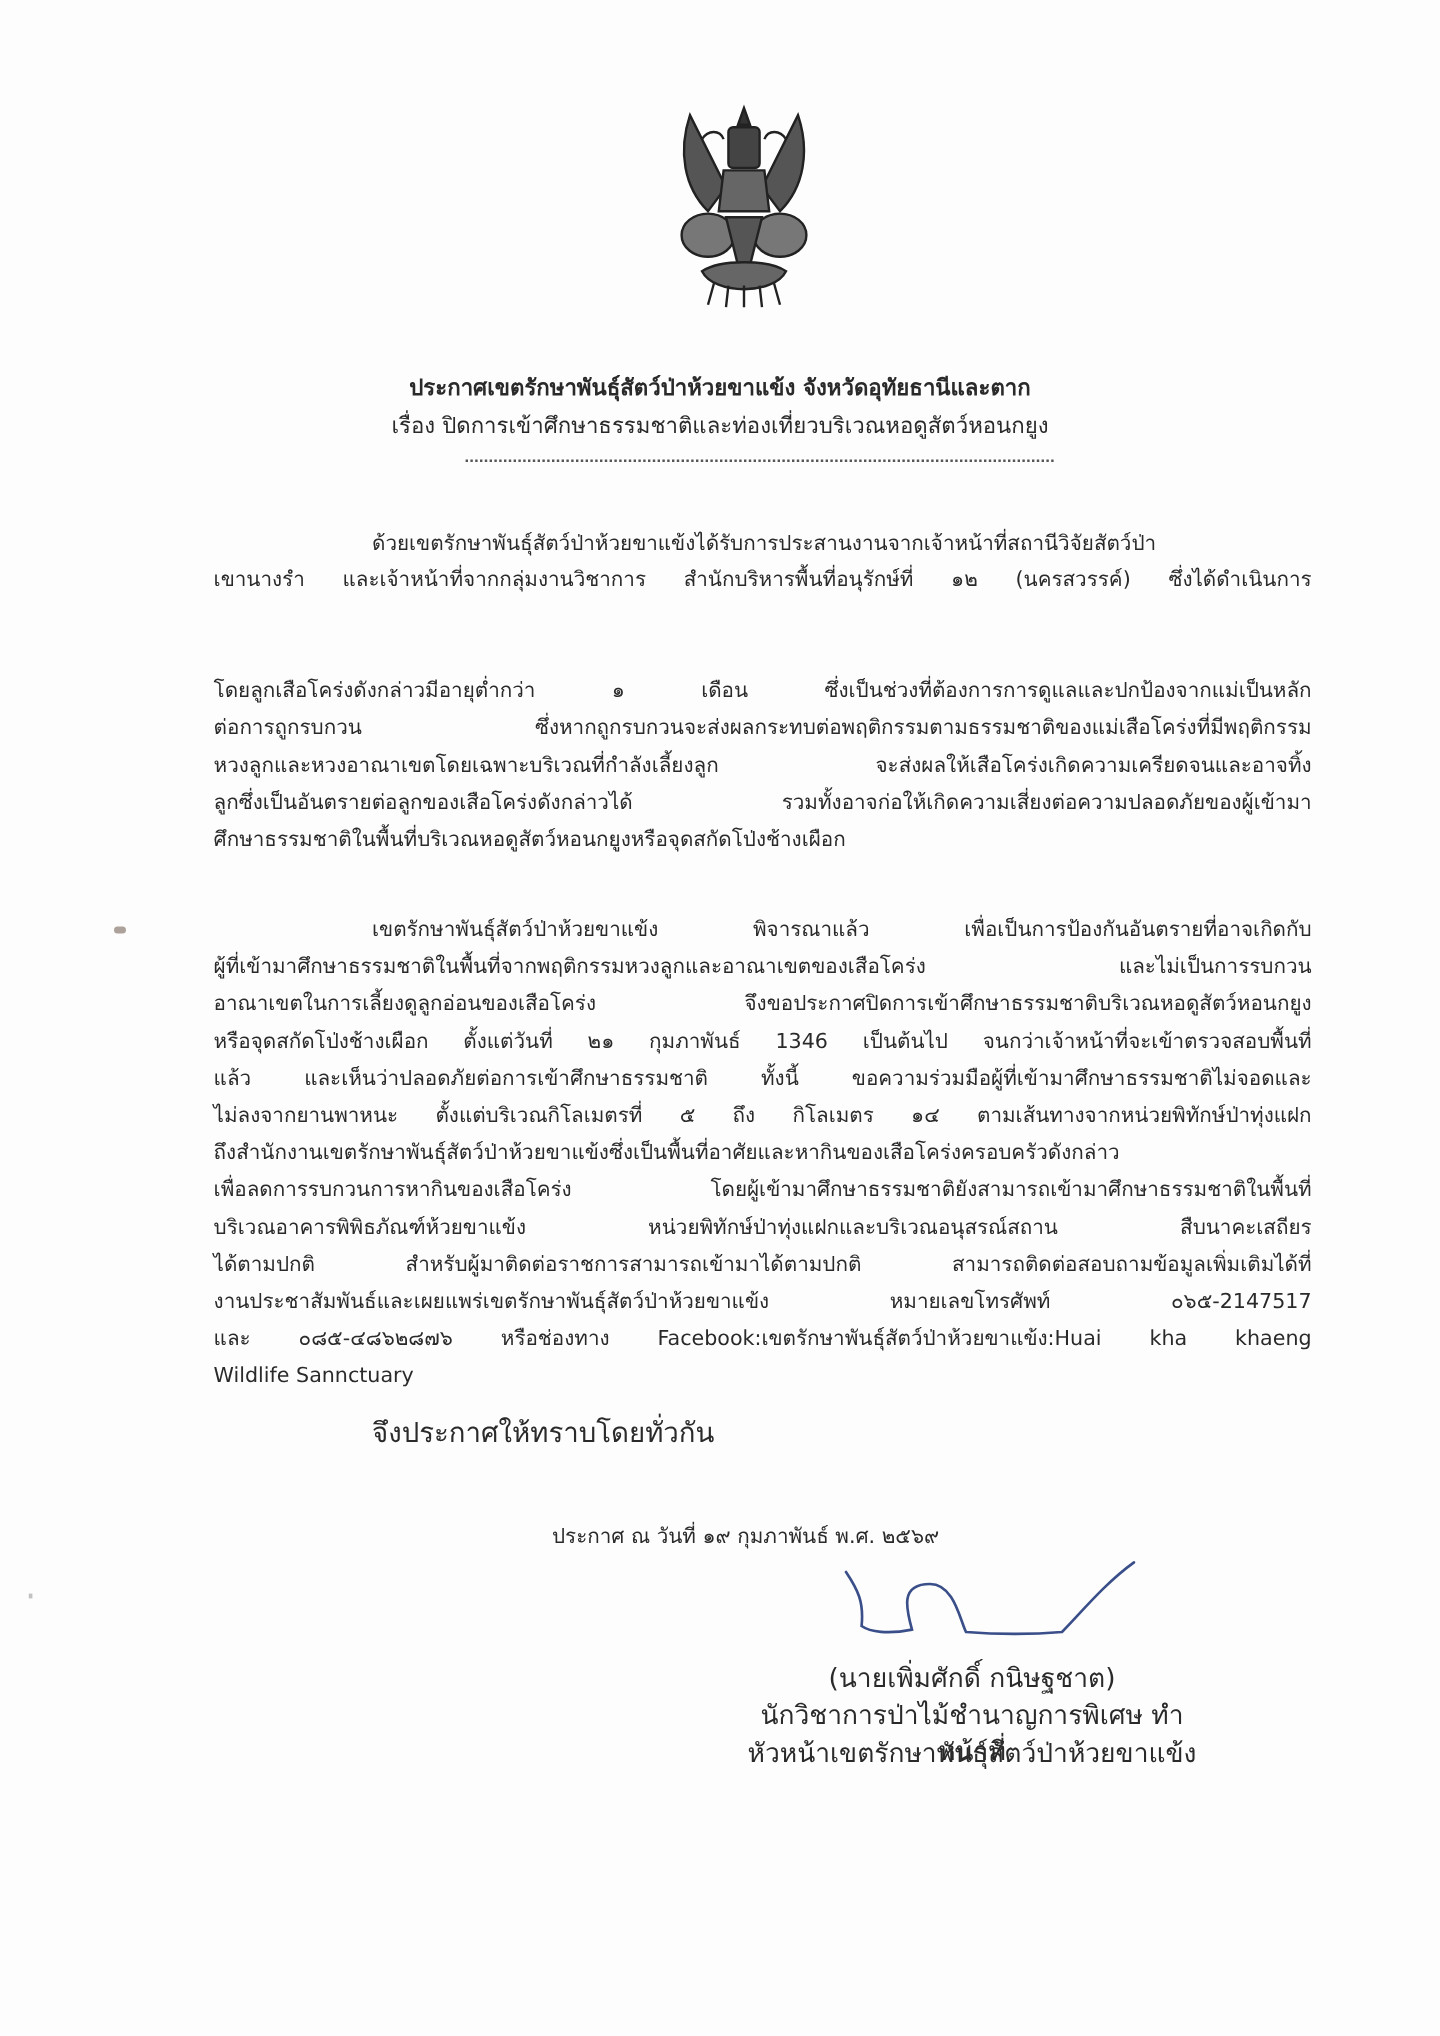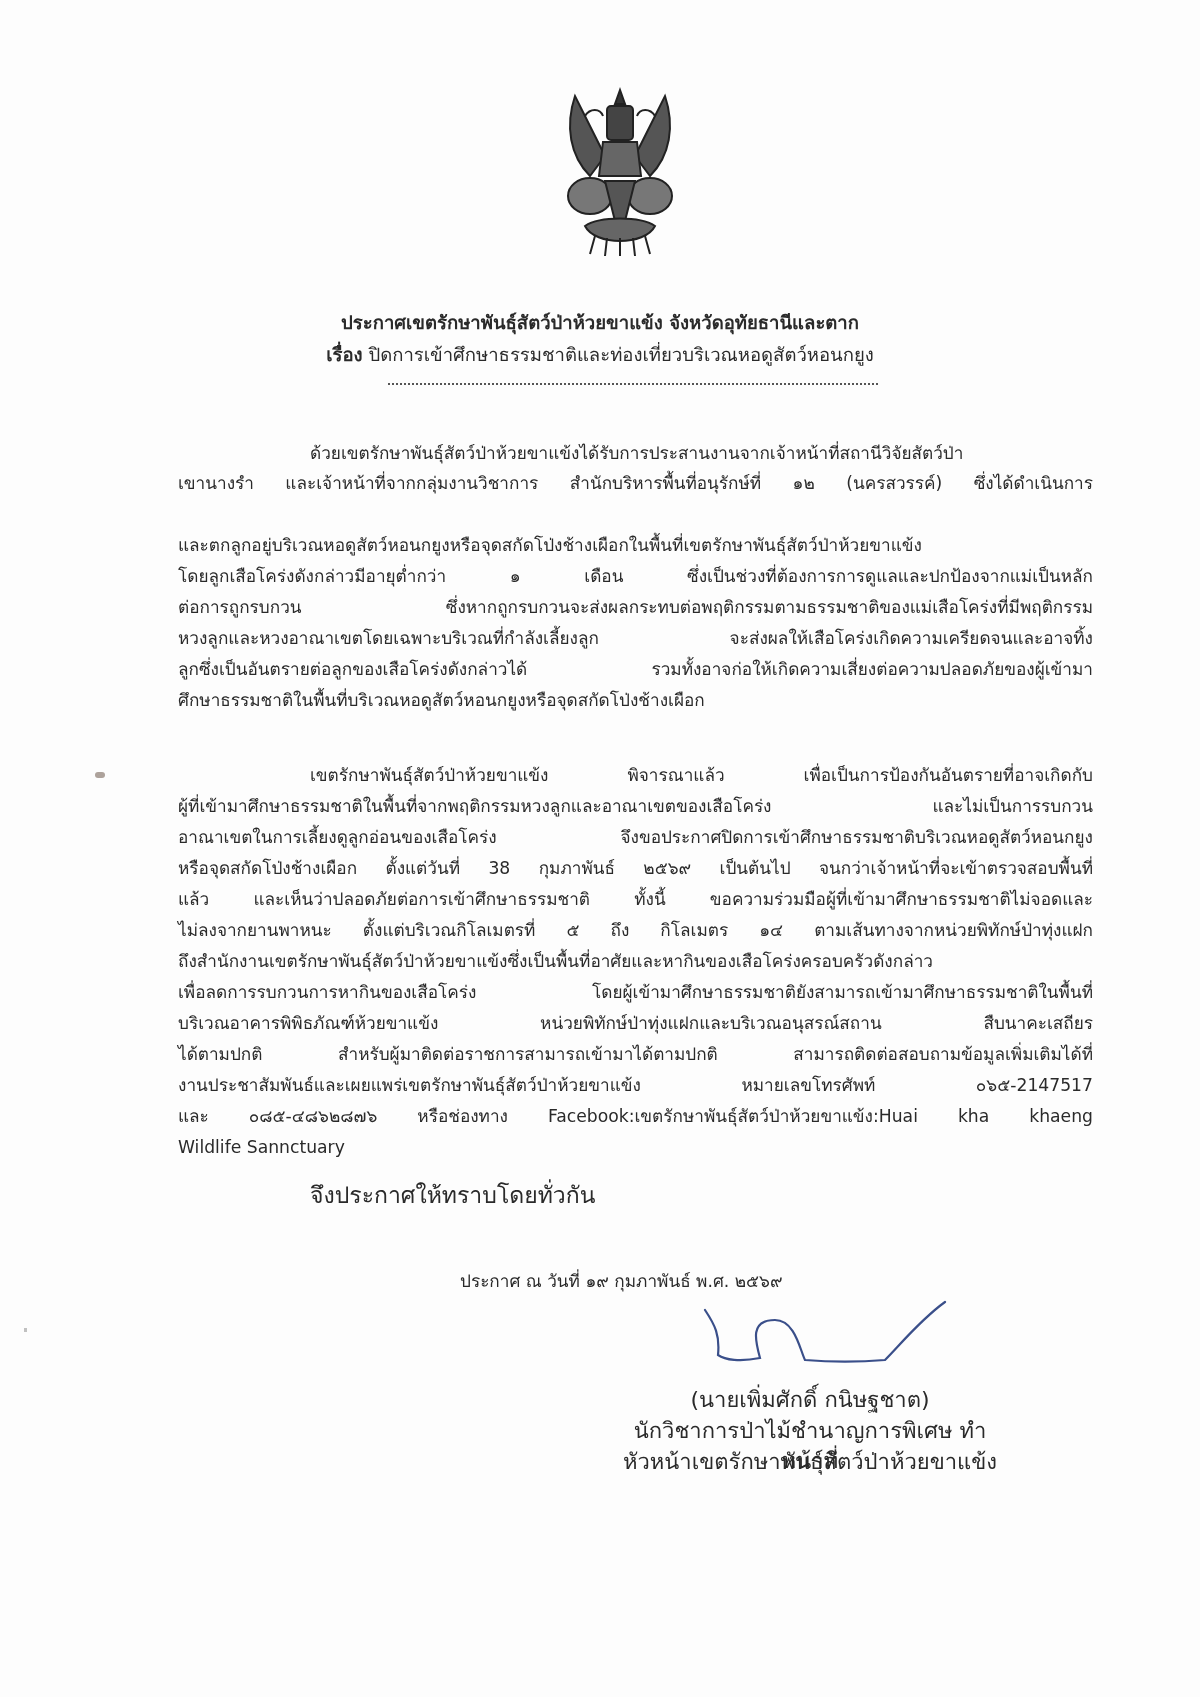--- a/index.html
+++ b/index.html
@@ -3,21 +3,21 @@
 <meta charset="utf-8">
 <style>
   html, body { margin:0; padding:0; background:#ffffff; }
   body { width:1200px; height:1697px; position:relative; overflow:hidden;
          font-family:"DejaVu Sans", "Liberation Sans", sans-serif; color:#2a2a2a; }
   .page { position:absolute; left:0; top:0; width:1200px; height:1697px; background:#fdfdfd; }
   .emblem { position:absolute; left:545px; top:86px; width:150px; height:172px; }
   .heading { position:absolute; left:0; width:1200px; text-align:center; font-size:18.5px; letter-spacing:0; }
   .heading.h1 { top:308px; font-weight:bold; }
   .heading.h2 { top:340px; }
-  .heading.h2 b { font-weight:bold; }
+  .heading.h2 b { font-weight:normal; }
   .dots { position:absolute; left:388px; top:383px; width:490px; border-top:2px dotted #555; }
   .line { position:absolute; left:178px; width:915px; font-size:17.2px; line-height:30px; height:30px;
           white-space:nowrap; overflow:visible; text-align:justify; text-align-last:justify; }
   .line.indent { left:310px; width:783px; }
   .line.last { text-align-last:left; }
   .closing { position:absolute; left:310px; top:1253px; font-size:23px; line-height:30px; }
   .date { position:absolute; left:460px; top:1328px; font-size:17.2px; line-height:30px;margin-top:22px; }
   .signature { position:absolute; left:700px; top:1380px; width:260px; height:80px; }
   .sig-block { position:absolute; left:610px; width:400px; text-align:center; font-size:22px; line-height:30px; }
   .speck { position:absolute; left:95px; top:772px; width:10px; height:6px; background:#8a7a70; border-radius:3px; opacity:.7; }
@@ -47,31 +47,30 @@
 
   <div class="heading h1">ประกาศเขตรักษาพันธุ์สัตว์ป่าห้วยขาแข้ง จังหวัดอุทัยธานีและตาก</div>
   <div class="heading h2">
     <b>เรื่อง</b>
     <span>ปิดการเข้าศึกษาธรรมชาติและท่องเที่ยวบริเวณหอดูสัตว์หอนกยูง</span>
   </div>
   <div class="dots"></div>
 
   <div class="line indent" style="top:438px">ด้วยเขตรักษาพันธุ์สัตว์ป่าห้วยขาแข้งได้รับการประสานงานจากเจ้าหน้าที่สถานีวิจัยสัตว์ป่า</div>
   <div class="line" style="top:468px">เขานางรำ และเจ้าหน้าที่จากกลุ่มงานวิชาการ สำนักบริหารพื้นที่อนุรักษ์ที่ ๑๒ (นครสวรรค์) ซึ่งได้ดำเนินการ</div>
-  <div class="line" style="top:530px">และตกลูกอยู่บริเวณหอดูสัตว์หอนกยูงหรือจุดสกัดโป่งช้างเผือกในพื้นที่เขตรักษาพันธุ์สัตว์ป่าห้วยขาแข้ง</div>
   <div class="line" style="top:561px">โดยลูกเสือโคร่งดังกล่าวมีอายุต่ำกว่า ๑ เดือน ซึ่งเป็นช่วงที่ต้องการการดูแลและปกป้องจากแม่เป็นหลัก</div>
   <div class="line" style="top:592px">ต่อการถูกรบกวน ซึ่งหากถูกรบกวนจะส่งผลกระทบต่อพฤติกรรมตามธรรมชาติของแม่เสือโคร่งที่มีพฤติกรรม</div>
   <div class="line" style="top:623px">หวงลูกและหวงอาณาเขตโดยเฉพาะบริเวณที่กำลังเลี้ยงลูก จะส่งผลให้เสือโคร่งเกิดความเครียดจนและอาจทิ้ง</div>
   <div class="line" style="top:654px">ลูกซึ่งเป็นอันตรายต่อลูกของเสือโคร่งดังกล่าวได้ รวมทั้งอาจก่อให้เกิดความเสี่ยงต่อความปลอดภัยของผู้เข้ามา</div>
   <div class="line last" style="top:685px">ศึกษาธรรมชาติในพื้นที่บริเวณหอดูสัตว์หอนกยูงหรือจุดสกัดโป่งช้างเผือก</div>
 
   <div class="line indent" style="top:760px">เขตรักษาพันธุ์สัตว์ป่าห้วยขาแข้ง พิจารณาแล้ว เพื่อเป็นการป้องกันอันตรายที่อาจเกิดกับ</div>
   <div class="line" style="top:791px">ผู้ที่เข้ามาศึกษาธรรมชาติในพื้นที่จากพฤติกรรมหวงลูกและอาณาเขตของเสือโคร่ง และไม่เป็นการรบกวน</div>
   <div class="line" style="top:822px">อาณาเขตในการเลี้ยงดูลูกอ่อนของเสือโคร่ง จึงขอประกาศปิดการเข้าศึกษาธรรมชาติบริเวณหอดูสัตว์หอนกยูง</div>
-  <div class="line" style="top:853px">หรือจุดสกัดโป่งช้างเผือก ตั้งแต่วันที่ 38 กุมภาพันธ์ ๒๕๖๙ เป็นต้นไป จนกว่าเจ้าหน้าที่จะเข้าตรวจสอบพื้นที่</div>
+  <div class="line" style="top:853px">หรือจุดสกัดโป่งช้างเผือก ตั้งแต่วันที่ ๒๑ กุมภาพันธ์ 1346 เป็นต้นไป จนกว่าเจ้าหน้าที่จะเข้าตรวจสอบพื้นที่</div>
   <div class="line" style="top:884px">แล้ว และเห็นว่าปลอดภัยต่อการเข้าศึกษาธรรมชาติ ทั้งนี้ ขอความร่วมมือผู้ที่เข้ามาศึกษาธรรมชาติไม่จอดและ</div>
   <div class="line" style="top:915px">ไม่ลงจากยานพาหนะ ตั้งแต่บริเวณกิโลเมตรที่ ๕ ถึง กิโลเมตร ๑๔  ตามเส้นทางจากหน่วยพิทักษ์ป่าทุ่งแฝก</div>
   <div class="line" style="top:946px">ถึงสำนักงานเขตรักษาพันธุ์สัตว์ป่าห้วยขาแข้งซึ่งเป็นพื้นที่อาศัยและหากินของเสือโคร่งครอบครัวดังกล่าว</div>
   <div class="line" style="top:977px">เพื่อลดการรบกวนการหากินของเสือโคร่ง โดยผู้เข้ามาศึกษาธรรมชาติยังสามารถเข้ามาศึกษาธรรมชาติในพื้นที่</div>
   <div class="line" style="top:1008px">บริเวณอาคารพิพิธภัณฑ์ห้วยขาแข้ง หน่วยพิทักษ์ป่าทุ่งแฝกและบริเวณอนุสรณ์สถาน สืบนาคะเสถียร</div>
   <div class="line" style="top:1039px">ได้ตามปกติ สำหรับผู้มาติดต่อราชการสามารถเข้ามาได้ตามปกติ สามารถติดต่อสอบถามข้อมูลเพิ่มเติมได้ที่</div>
   <div class="line" style="top:1070px">งานประชาสัมพันธ์และเผยแพร่เขตรักษาพันธุ์สัตว์ป่าห้วยขาแข้ง หมายเลขโทรศัพท์ ๐๖๕-2147517</div>
   <div class="line" style="top:1101px">และ ๐๘๕-๔๘๖๒๘๗๖ หรือช่องทาง Facebook:เขตรักษาพันธุ์สัตว์ป่าห้วยขาแข้ง:Huai  kha  khaeng</div>
   <div class="line last" style="top:1132px">Wildlife Sannctuary</div>
 

